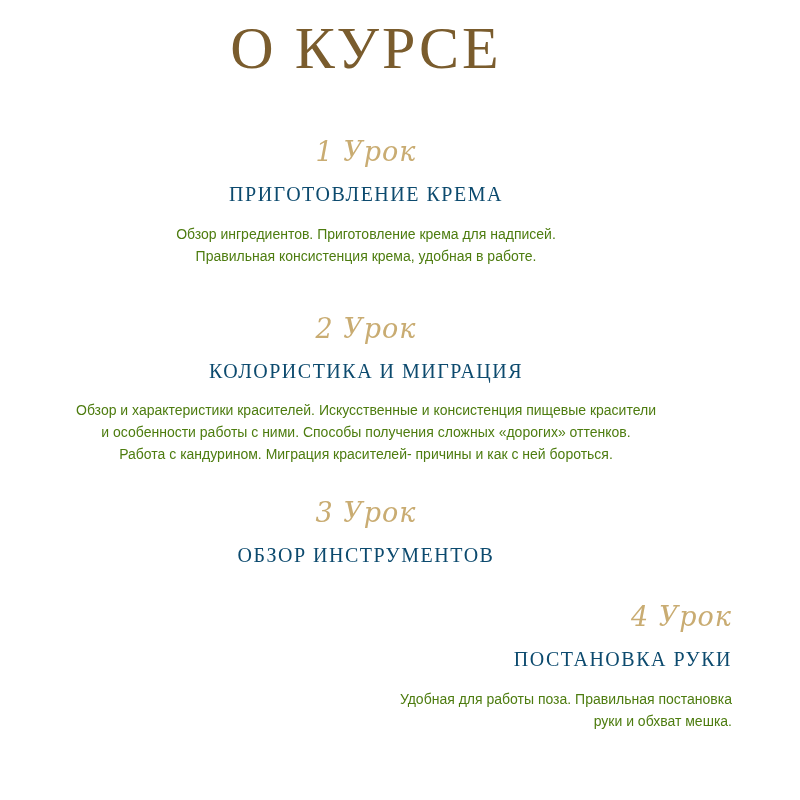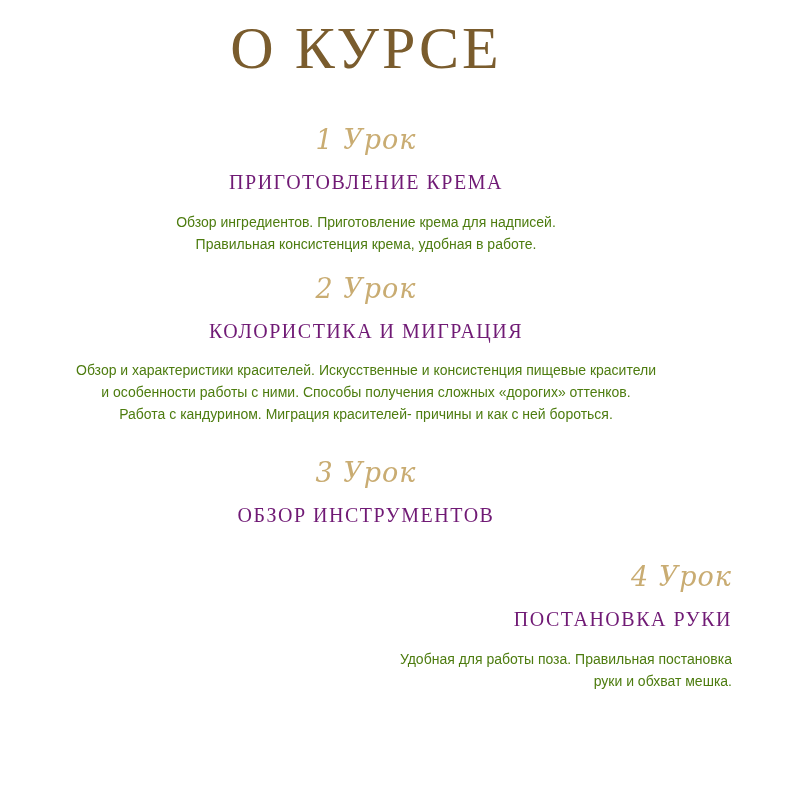--- a/index.html
+++ b/index.html
@@ -24,40 +24,40 @@
     font-family: "Liberation Serif", serif;
     font-weight: normal;
     font-size: 60px;
     line-height: 64px;
     letter-spacing: 3px;
     color: #7a5c2d;
   }
   .lesson {
     margin: 0;
   }
-  .lesson--1 { margin-top: 38px; }
-  .lesson--2 { margin-top: 12px; }
+  .lesson--1 { margin-top: 50px; }
+  .lesson--2 { margin-top: 40px; }
   .lesson--3 { margin-top: 26px; }
   .lesson--4 { margin-top: 28px; text-align: right; }
   .lesson-label {
     font-family: "DejaVu Serif", serif;
     font-style: italic;
     font-size: 27px;
     line-height: 44px;
     letter-spacing: 1px;
     color: #c9ac72;
   }
   .lesson-title {
     margin-top: 8px;
     font-family: "Liberation Serif", serif;
     font-weight: normal;
     font-size: 20px;
     line-height: 24px;
     letter-spacing: 1.5px;
-    color: #701a75;
+    color: #0c4a6e;
   }
   .lesson-desc {
     margin-top: 12px;
     font-size: 14px;
     line-height: 22px;
     color: #4d7c0f;
   }
   .lesson-desc-line {
     display: block;
   }

